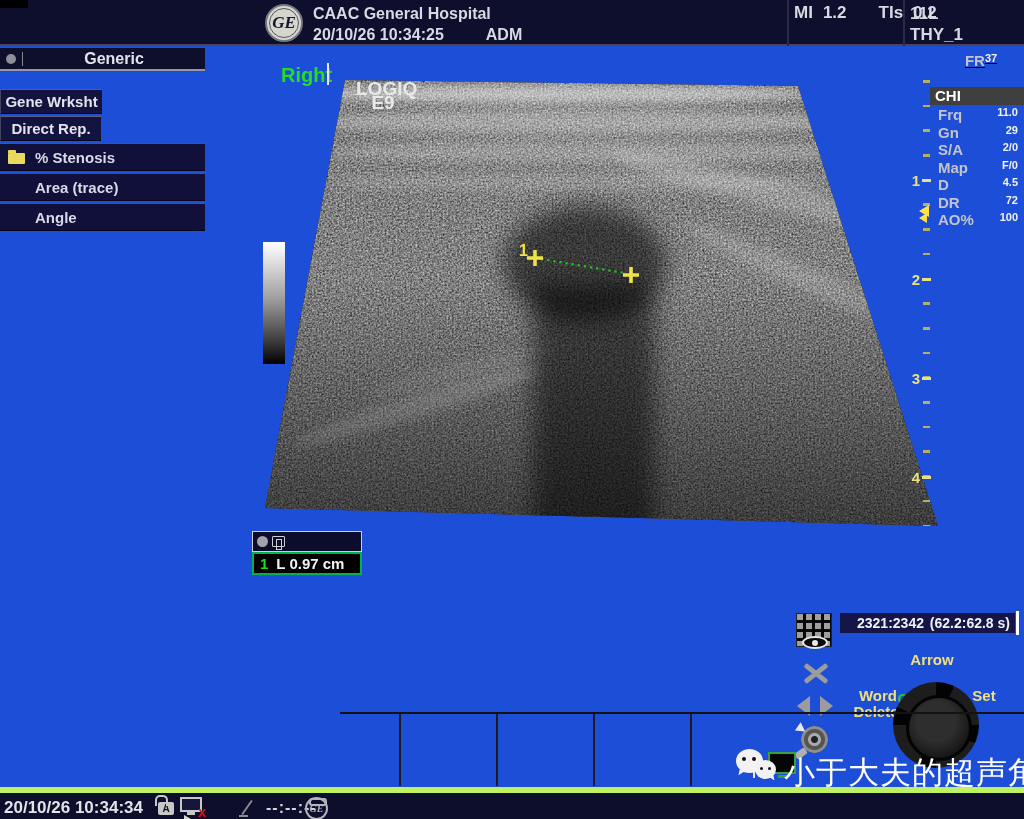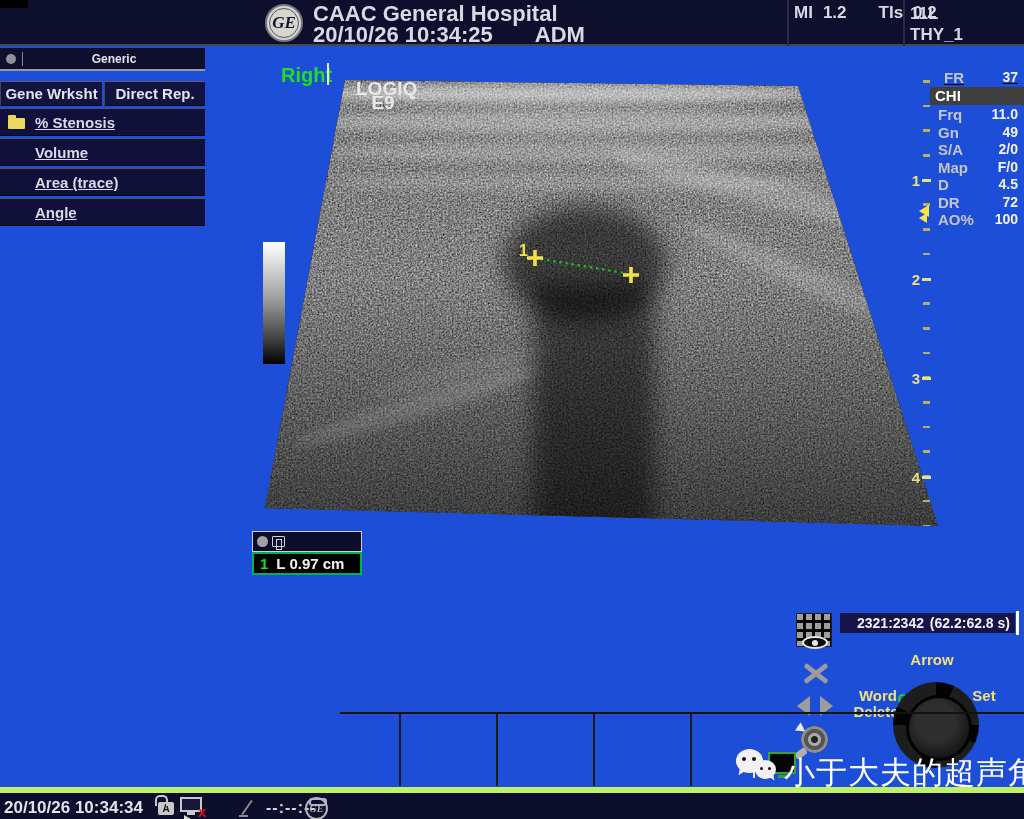--- a/index.html
+++ b/index.html
@@ -7,60 +7,60 @@
   body { font-family:"Liberation Sans", sans-serif; }
   #screen { position:relative; width:1024px; height:819px; background:#1d4ed8; overflow:hidden; }
 
   
   .topbar { position:absolute; left:0; top:0; width:1024px; height:46px; background:#0e0e2d; border-bottom:2px solid #46465a; }
   .topnotch { position:absolute; left:0; top:0; width:28px; height:8px; background:#000; }
   .ge-logo { position:absolute; left:265px; top:4px; width:38px; height:38px; border-radius:50%;
              background:#d6d6cf; border:2px solid #77777f; color:#15152e; display:flex; align-items:center; justify-content:center;
              font-family:"Liberation Serif", serif; font-style:italic; font-weight:bold; font-size:17px; }
   .ge-logo-inner { border:1px solid #55555f; border-radius:50%; width:30px; height:30px; display:flex; align-items:center; justify-content:center; }
-  .hosp-block { position:absolute; left:313px; top:3px; color:#d9d9e4; font-weight:bold; font-size:22px; line-height:21px; white-space:nowrap; }
+  .hosp-block { position:absolute; left:313px; top:3px; color:#d9d9e4; font-weight:bold; font-size:16px; line-height:21px; white-space:nowrap; }
   .hosp-line2 { display:flex; gap:42px; }
   .mi-block { position:absolute; left:794px; top:3px; color:#d9d9e4; font-weight:bold; font-size:17px; display:flex; gap:10px; white-space:nowrap; }
   .top-divider1 { position:absolute; left:787px; top:0; width:2px; height:46px; background:#2a2a46; }
   .top-divider2 { position:absolute; left:903px; top:0; width:2px; height:46px; background:#2a2a46; }
   .probe-block { position:absolute; left:910px; top:3px; color:#d9d9e4; font-weight:bold; font-size:17px; line-height:21px; }
 
   
   .sidebar { position:absolute; left:0; top:48px; width:205px; }
   .sb-header { position:relative; height:23px; background:#0e0e2d; border-bottom:2px solid #9696a8; display:flex; align-items:center; }
   .sb-dot { width:10px; height:10px; border-radius:50%; background:#8f8f97; margin-left:6px; }
   .sb-vline { width:1px; height:14px; background:#86868f; margin-left:6px; }
-  .sb-title { flex:1; text-align:center; color:#e3e3ec; font-weight:bold; font-size:12px; }
-  .sb-tabs { display:flex; gap:2px; margin-top:10px; }
+  .sb-title { flex:1; text-align:center; color:#e3e3ec; font-weight:bold; font-size:16px; }
+  .sb-tabs { display:flex; gap:2px; margin-top:18px;flex-direction:column; }
   .sb-tab { height:25px; background:#13133f; border-top:1px solid #5c5c82; border-left:1px solid #44445f;
             border-bottom:1px solid #04041a; color:#e3e3ec; font-weight:bold; font-size:15px;
             display:flex; align-items:center; justify-content:center; cursor:default; }
   .sb-tab.left { width:102px; }
   .sb-tab.right { width:101px; }
   .sb-item { position:relative; height:28px; margin-top:2px; background:#10103a;
              border-top:1px solid #50506f; border-bottom:1px solid #04041a;
-             color:#d9d9e8; font-weight:bold; font-size:15px; display:flex; align-items:center; padding-left:35px;text-decoration:underline; }
+             color:#d9d9e8; font-weight:bold; font-size:15px; display:flex; align-items:center; padding-left:35px; }
   .folder { position:absolute; left:8px; top:9px; width:17px; height:11px; background:#e9da5e; border-radius:1px; }
   .folder::before { content:""; position:absolute; left:0; top:-3px; width:8px; height:3px; background:#e9da5e; border-radius:1px 1px 0 0; }
 
   
   .us-wrap { position:absolute; left:258px; top:74px; width:690px; height:458px; }
   .cal-line { stroke:#1dc91d; stroke-width:2.2; stroke-dasharray:2.2 4; }
   .cal-cross { stroke:#f0e24a; stroke-width:3.6; fill:none; }
   .cal-num { fill:#f0e24a; font-weight:bold; font-size:16px; font-family:"Liberation Sans", sans-serif; }
   .orient-label { position:absolute; left:281px; top:64px; color:#22dd22; font-weight:bold; font-size:20px; }
   .orient-cursor { position:absolute; left:327px; top:63px; width:2px; height:22px; background:#e8e8e8; }
   .machine-label { position:absolute; left:356px; top:82px; width:54px; text-align:center; color:#e8e8e8; font-weight:bold; font-size:19px; line-height:14px; }
   .graybar { position:absolute; left:263px; top:242px; width:22px; height:122px;
              background:linear-gradient(to bottom,#ffffff 0%,#e8e8e8 12%,#9a9a9a 48%,#3a3a3a 82%,#000 100%); }
 
   
-  .param-fr { position:absolute; left:930px; top:69px; width:92px; height:17px; display:flex; justify-content:space-between; padding:0 4px 0 14px;text-decoration:underline; }
+  .param-fr { position:absolute; left:930px; top:52px; width:92px; height:17px; display:flex; justify-content:center; padding:0 4px 0 14px;text-decoration:underline; }
   .p-label { color:#c4c4cc; font-weight:bold; font-size:15px; }
-  .p-value { color:#f2f2f2; font-weight:bold; font-size:14px; }
+  .p-value { color:#f2f2f2; font-weight:bold; font-size:11px; }
   .mode-bar { position:absolute; left:930px; top:87px; width:94px; height:18px; background:#3f3f3f; color:#fff;
               font-weight:bold; font-size:15px; padding-left:5px; line-height:18px; }
   .param-rows { position:absolute; left:930px; top:106px; width:92px; }
   .param-row { height:17.5px; display:flex; justify-content:space-between; padding:0 4px 0 8px; }
 
   
   .ruler-ticks { position:absolute; left:923px; top:80px; width:7px; height:446px;
                  background:repeating-linear-gradient(to bottom, #b8b05f 0 2.5px, transparent 2.5px 24.7px); }
   .ruler-num { position:absolute; left:897px; width:34px; height:16px; display:flex; align-items:center; justify-content:flex-end;
                color:#e9e083; font-weight:bold; font-size:15px; }
@@ -190,23 +190,20 @@
       <div class="sb-vline"></div>
       <div class="sb-title">Generic</div>
     </div>
     <div class="sb-tabs">
       <div class="sb-tab left">Gene Wrksht</div>
       <div class="sb-tab right">Direct Rep.</div>
     </div>
     <div class="sb-item">
       <span class="folder"></span>
       <span>% Stenosis</span>
-    </div>
-    <div class="sb-item">
-      <span>Volume</span>
     </div>
     <div class="sb-item">
       <span>Area (trace)</span>
     </div>
     <div class="sb-item">
       <span>Angle</span>
     </div>
   </div>
 
   <div class="us-wrap">
@@ -276,21 +273,21 @@
     <span class="p-value">37</span>
   </div>
   <div class="mode-bar">CHI</div>
   <div class="param-rows">
     <div class="param-row">
       <span class="p-label">Frq</span>
       <span class="p-value">11.0</span>
     </div>
     <div class="param-row">
       <span class="p-label">Gn</span>
-      <span class="p-value">49</span>
+      <span class="p-value">29</span>
     </div>
     <div class="param-row">
       <span class="p-label">S/A</span>
       <span class="p-value">2/0</span>
     </div>
     <div class="param-row">
       <span class="p-label">Map</span>
       <span class="p-value">F/0</span>
     </div>
     <div class="param-row">

